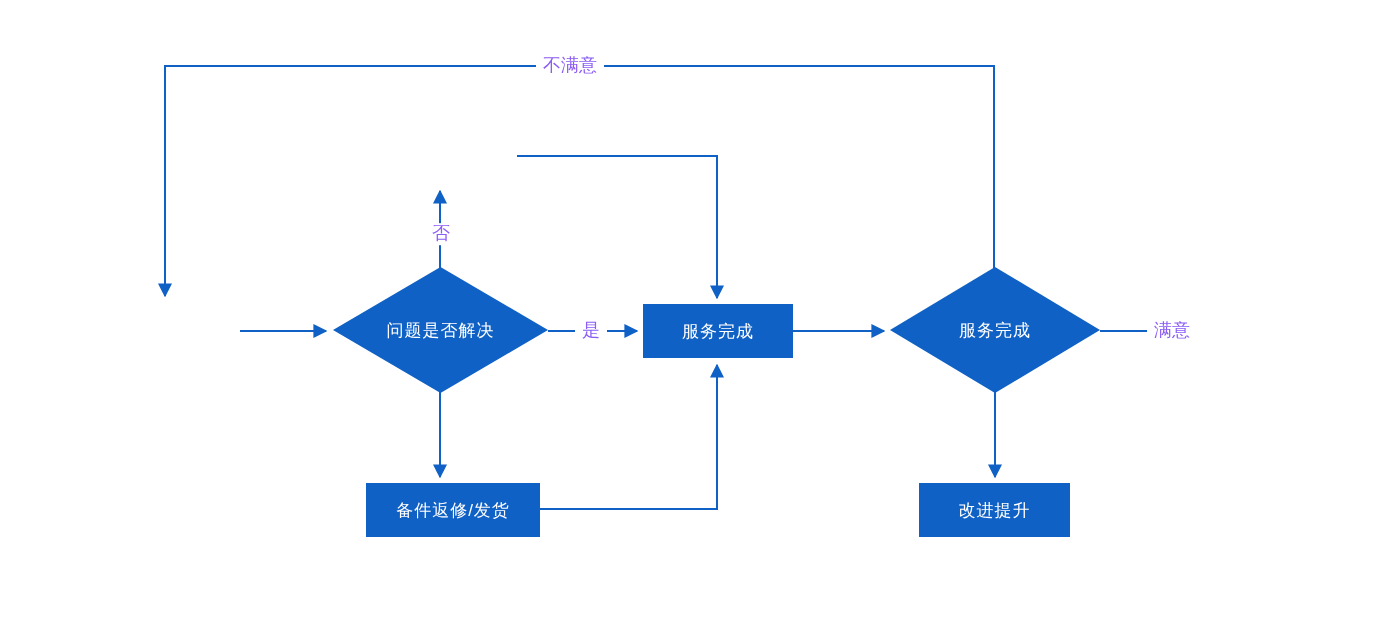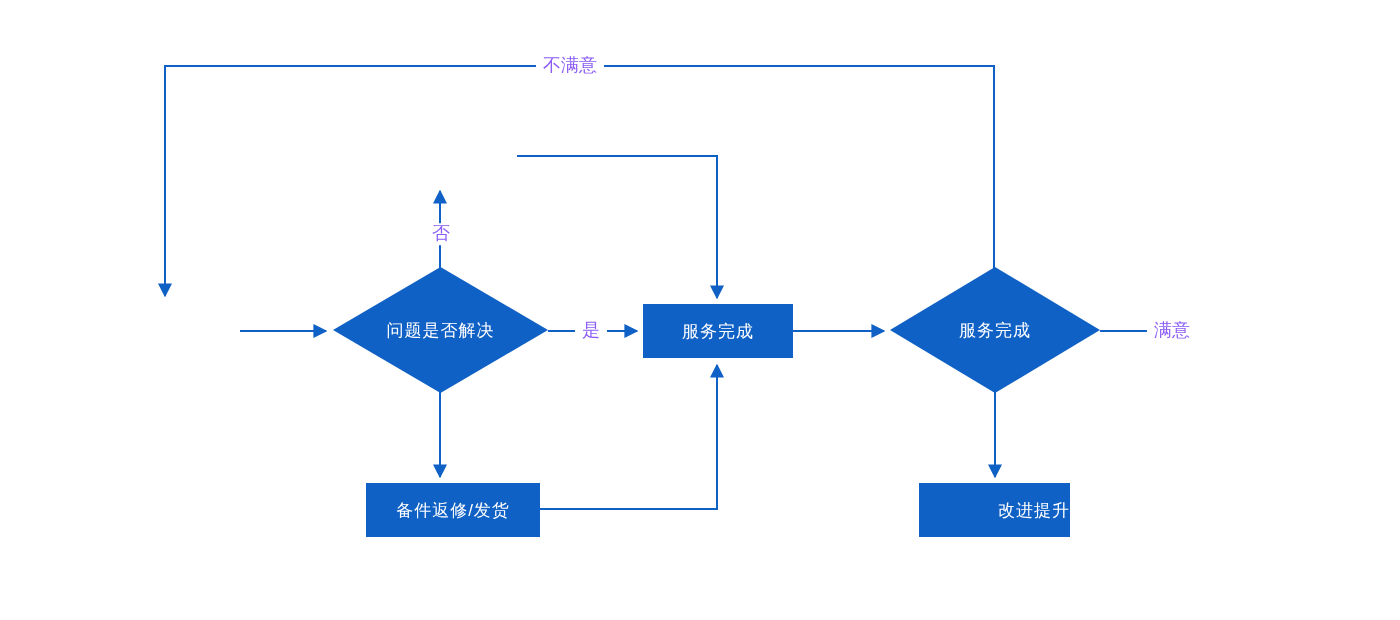--- a/index.html
+++ b/index.html
@@ -47,21 +47,21 @@
 
   <div class="node" style="left:366px;top:483px;width:174px;height:54px;">
     <span>备件返修/发货</span>
   </div>
 
   <div class="node diamond" style="left:890px;top:267px;width:210px;height:126px;">
     <span>服务完成</span>
   </div>
 
 
-  <div class="node" style="left:919px;top:483px;width:151px;height:54px;justify-content:flex-end;">
+  <div class="node" style="left:919px;top:483px;width:151px;height:54px;">
     <span>改进提升</span>
   </div>
 
   <span class="edge-label" style="left:570px;top:66px;">不满意</span>
 
   <span class="edge-label" style="left:441px;top:234px;">否</span>
 
   <span class="edge-label" style="left:591px;top:331px;">是</span>
 
   <span class="edge-label" style="left:1172px;top:331px;">满意</span>

